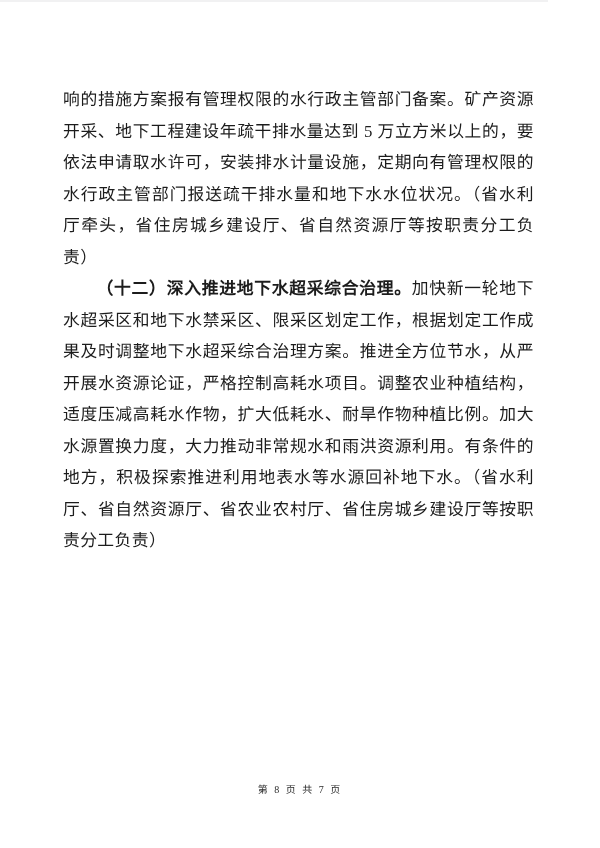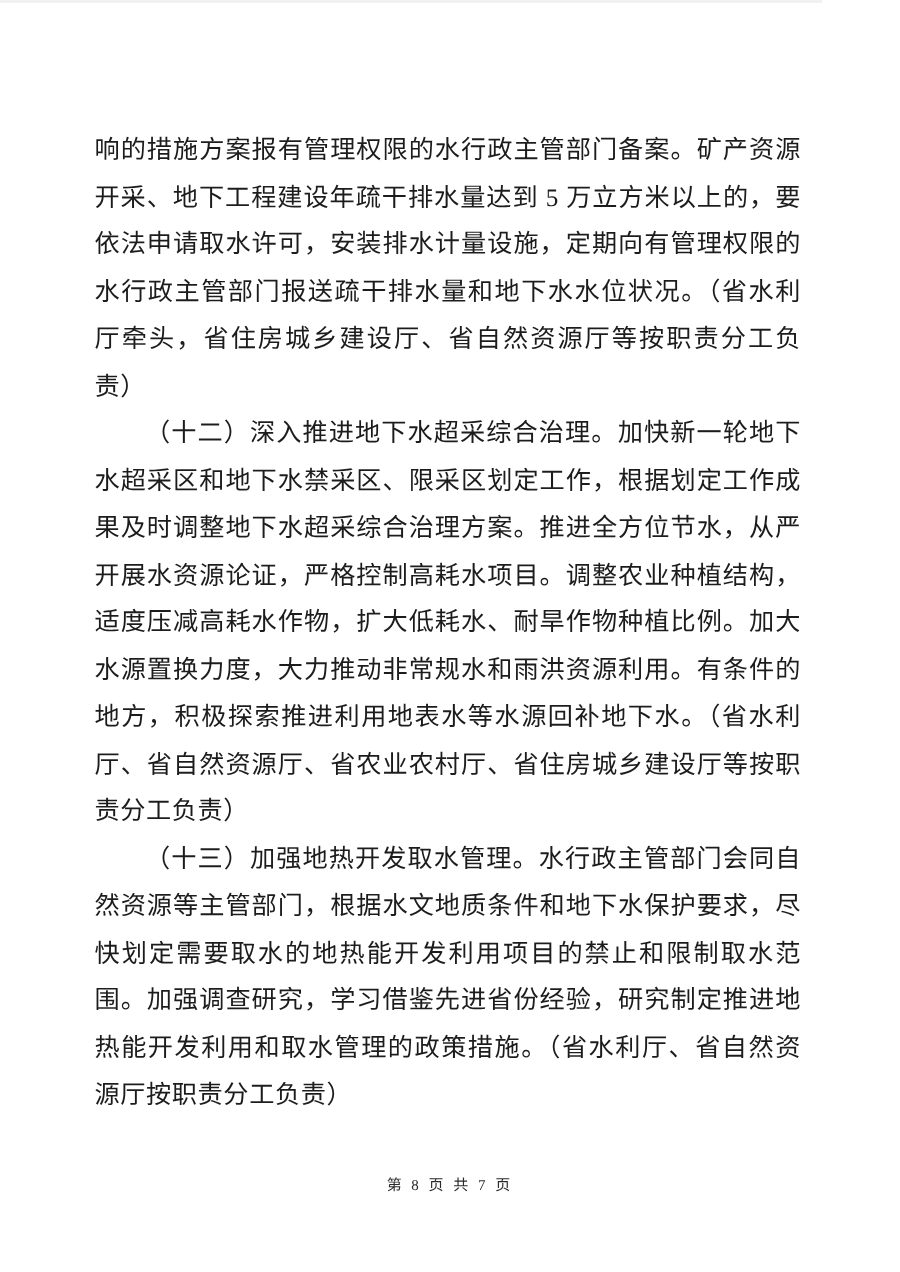--- a/index.html
+++ b/index.html
@@ -36,21 +36,21 @@
 
   .para {
     margin: 0;
   }
 
   .para.indented {
     text-indent: 2em;
   }
 
   .section-lead {
-    font-weight: 400;
+    font-weight: 700;
     
   }
 
   .footer {
     position: absolute;
     left: 0;
     top: 779px;
     width: 600px;
     text-align: center;
     font-size: 10px;
@@ -67,22 +67,19 @@
   <div class="content">
 
     <p class="para">
       <span class="section-lead"></span><span>响的措施方案报有管理权限的水行政主管部门备案。矿产资源开采、地下工程建设年疏干排水量达到 5 万立方米以上的，要依法申请取水许可，安装排水计量设施，定期向有管理权限的水行政主管部门报送疏干排水量和地下水水位状况。（省水利厅牵头，省住房城乡建设厅、省自然资源厅等按职责分工负责）</span>
     </p>
 
     <p class="para indented">
       <span class="section-lead">（十二）深入推进地下水超采综合治理。</span><span>加快新一轮地下水超采区和地下水禁采区、限采区划定工作，根据划定工作成果及时调整地下水超采综合治理方案。推进全方位节水，从严开展水资源论证，严格控制高耗水项目。调整农业种植结构，适度压减高耗水作物，扩大低耗水、耐旱作物种植比例。加大水源置换力度，大力推动非常规水和雨洪资源利用。有条件的地方，积极探索推进利用地表水等水源回补地下水。（省水利厅、省自然资源厅、省农业农村厅、省住房城乡建设厅等按职责分工负责）</span>
     </p>
 
-    <p class="para indented">
-      <span class="section-lead">（十三）加强地热开发取水管理。</span><span>水行政主管部门会同自然资源等主管部门，根据水文地质条件和地下水保护要求，尽快划定需要取水的地热能开发利用项目的禁止和限制取水范围。加强调查研究，学习借鉴先进省份经验，研究制定推进地热能开发利用和取水管理的政策措施。（省水利厅、省自然资源厅按职责分工负责）</span>
-    </p>
 
 
   </div>
 
   <div class="footer">第 8 页 共 7 页</div>
 
 </div>
 
 </body></html>

